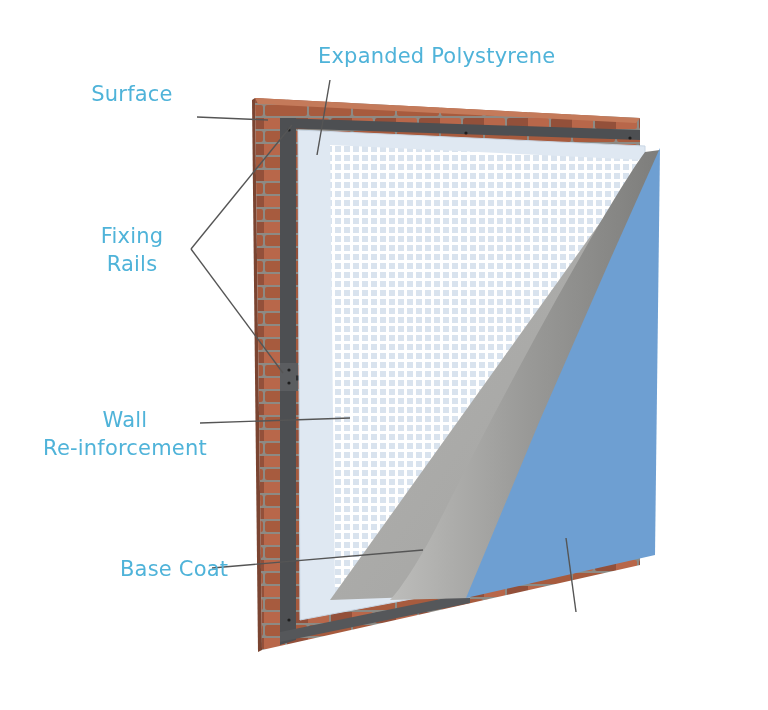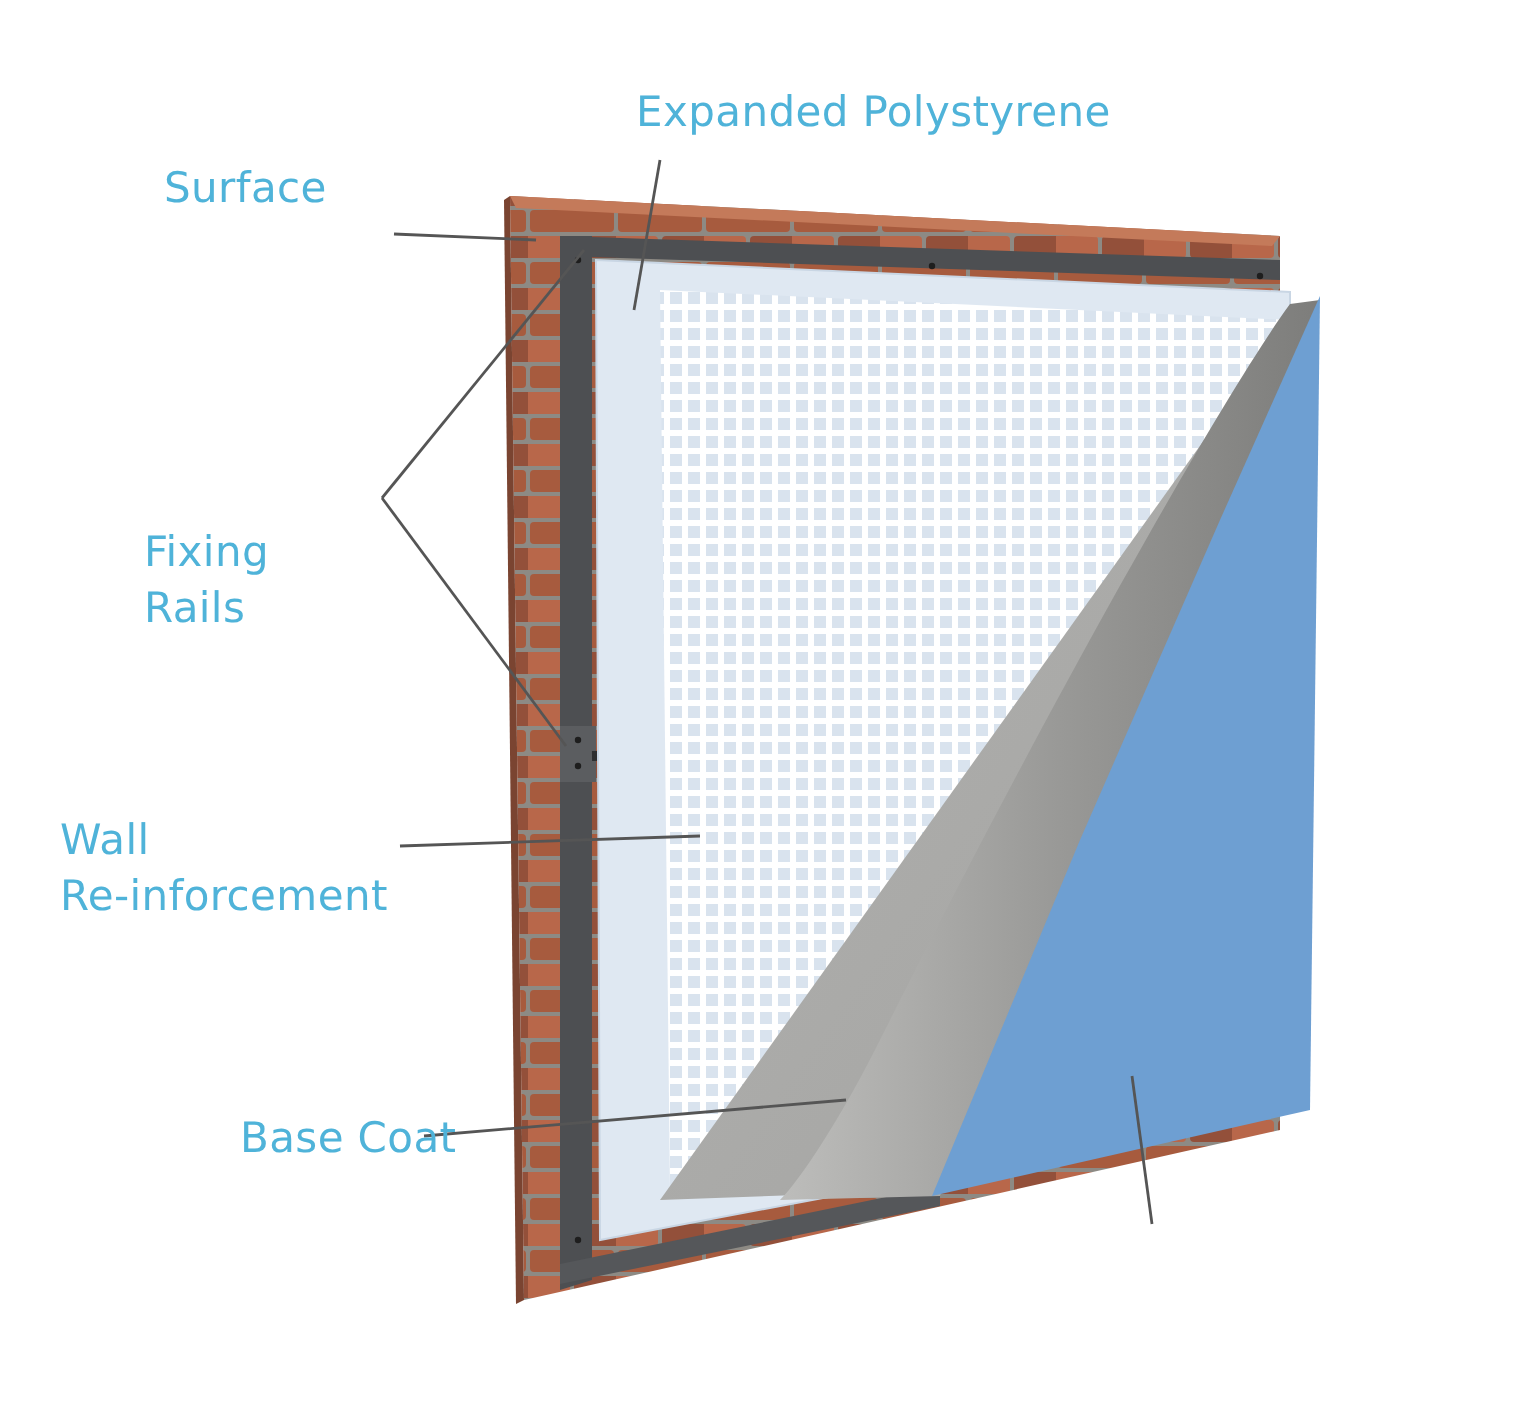--- a/index.html
+++ b/index.html
@@ -1,18 +1,18 @@
 <!DOCTYPE html>
 <html><head>
 <meta charset="utf-8">
 <style>
   html, body { margin: 0; padding: 0; background: #ffffff; }
   .canvas { position: relative; width: 768px; height: 710px; overflow: hidden; background: #ffffff; font-family: "Liberation Sans", sans-serif; }
   svg.art { position: absolute; left: 0; top: 0; }
-  .label { position: absolute; color: #4fb3d9; font-family: "DejaVu Sans", sans-serif; font-size: 21px; line-height: 28px; text-align: left; white-space: nowrap; letter-spacing: 0.2px; }
+  .label { position: absolute; color: #4fb3d9; font-family: "DejaVu Sans", sans-serif; font-size: 21px; line-height: 28px; text-align: center; white-space: nowrap; letter-spacing: 0.2px; }
 </style>
 </head>
 <body>
 
 <div class="canvas">
 
   <svg class="art" width="768" height="710" viewBox="0 0 768 710">
     <defs>
       <pattern id="brickPat" width="44" height="26" patternUnits="userSpaceOnUse">
         <rect width="44" height="26" fill="#8d8a84"></rect>
@@ -75,21 +75,21 @@
       <line x1="566" y1="538" x2="576" y2="612"></line>
     </g>
   </svg>
 
   <div class="label" style="left:82px; top:80px; width:100px;">
     <div>Surface</div>
   </div>
 
   <div class="label" style="left:318px; top:42px;">Expanded Polystyrene</div>
 
-  <div class="label" style="left:72px; top:222px; width:100px;margin-top:40px;">
+  <div class="label" style="left:82px; top:222px; width:100px;">
     <div>Fixing</div>
     <div>Rails</div>
   </div>
 
   <div class="label" style="left:30px; top:406px; width:190px;">
     <div>Wall</div>
     <div>Re-inforcement</div>
   </div>
 
   <div class="label" style="left:72px; top:555px;margin-left:48px;">Base Coat</div>

